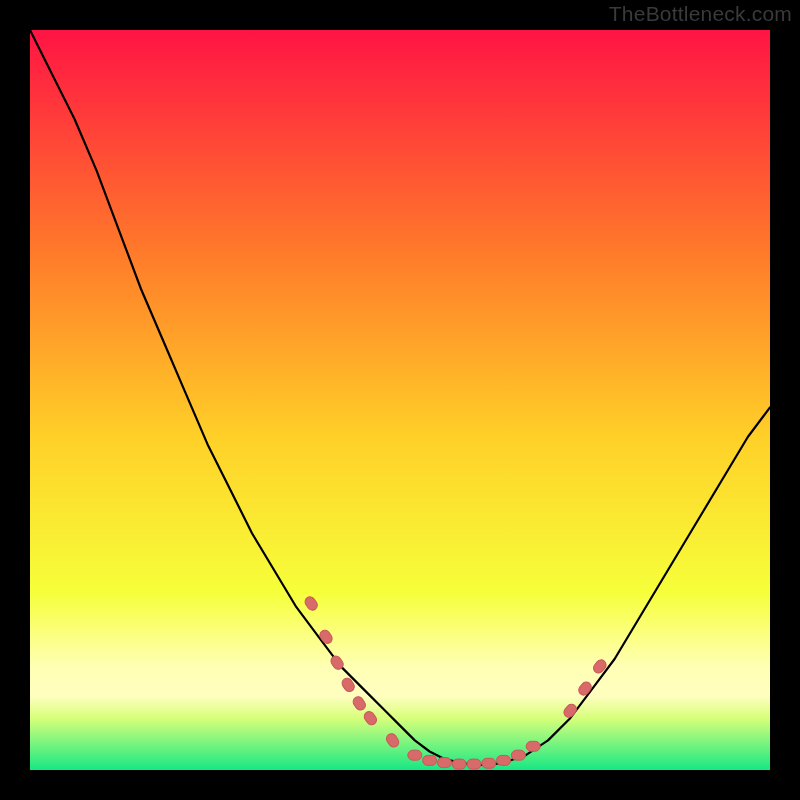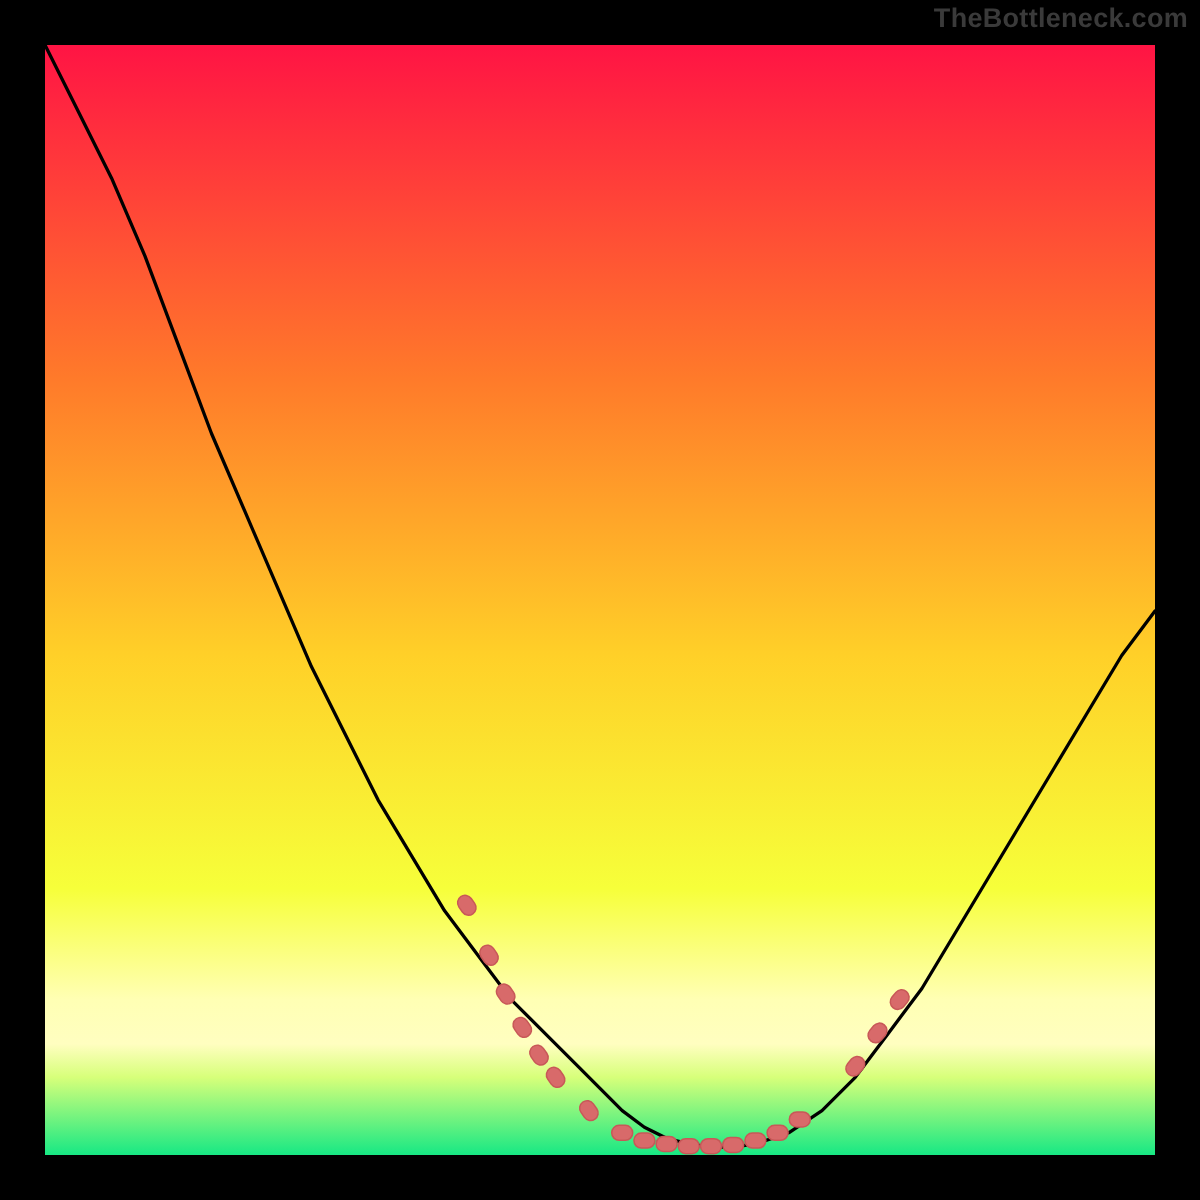--- a/index.html
+++ b/index.html
@@ -14,22 +14,22 @@
   .stage {
     position: relative;
     width: 800px;
     height: 800px;
   }
   .watermark {
     position: absolute;
     top: 2px;
     right: 8px;
     color: #3a3a3a;
-    font-size: 18px;
-    font-weight: 700;
+    font-size: 21px;
+    font-weight: 400;
     letter-spacing: 0.2px;
     user-select: none;
   }
   svg { display: block; }
 </style>
 </head>
 <body>
 
 <div class="stage">
 

